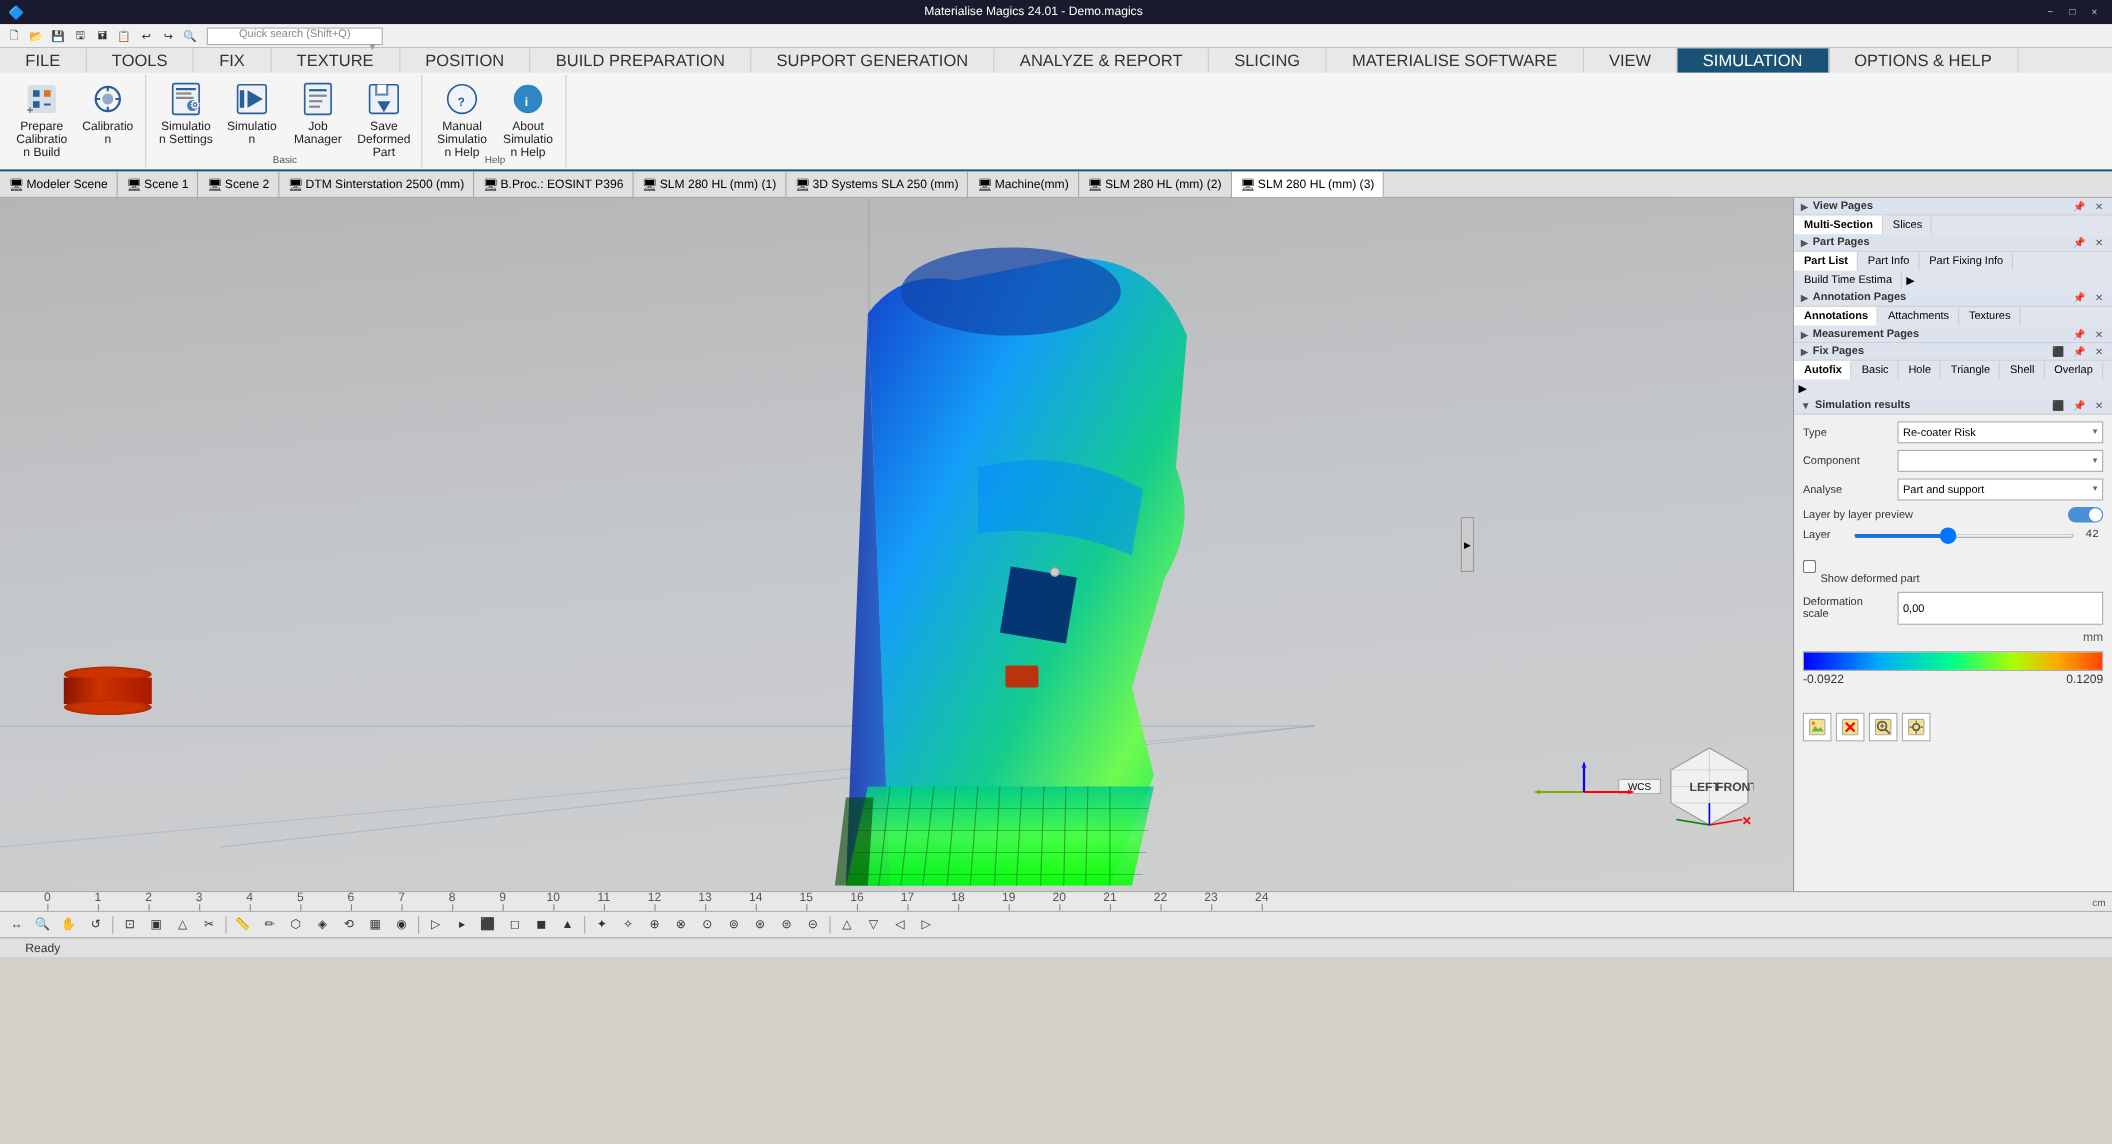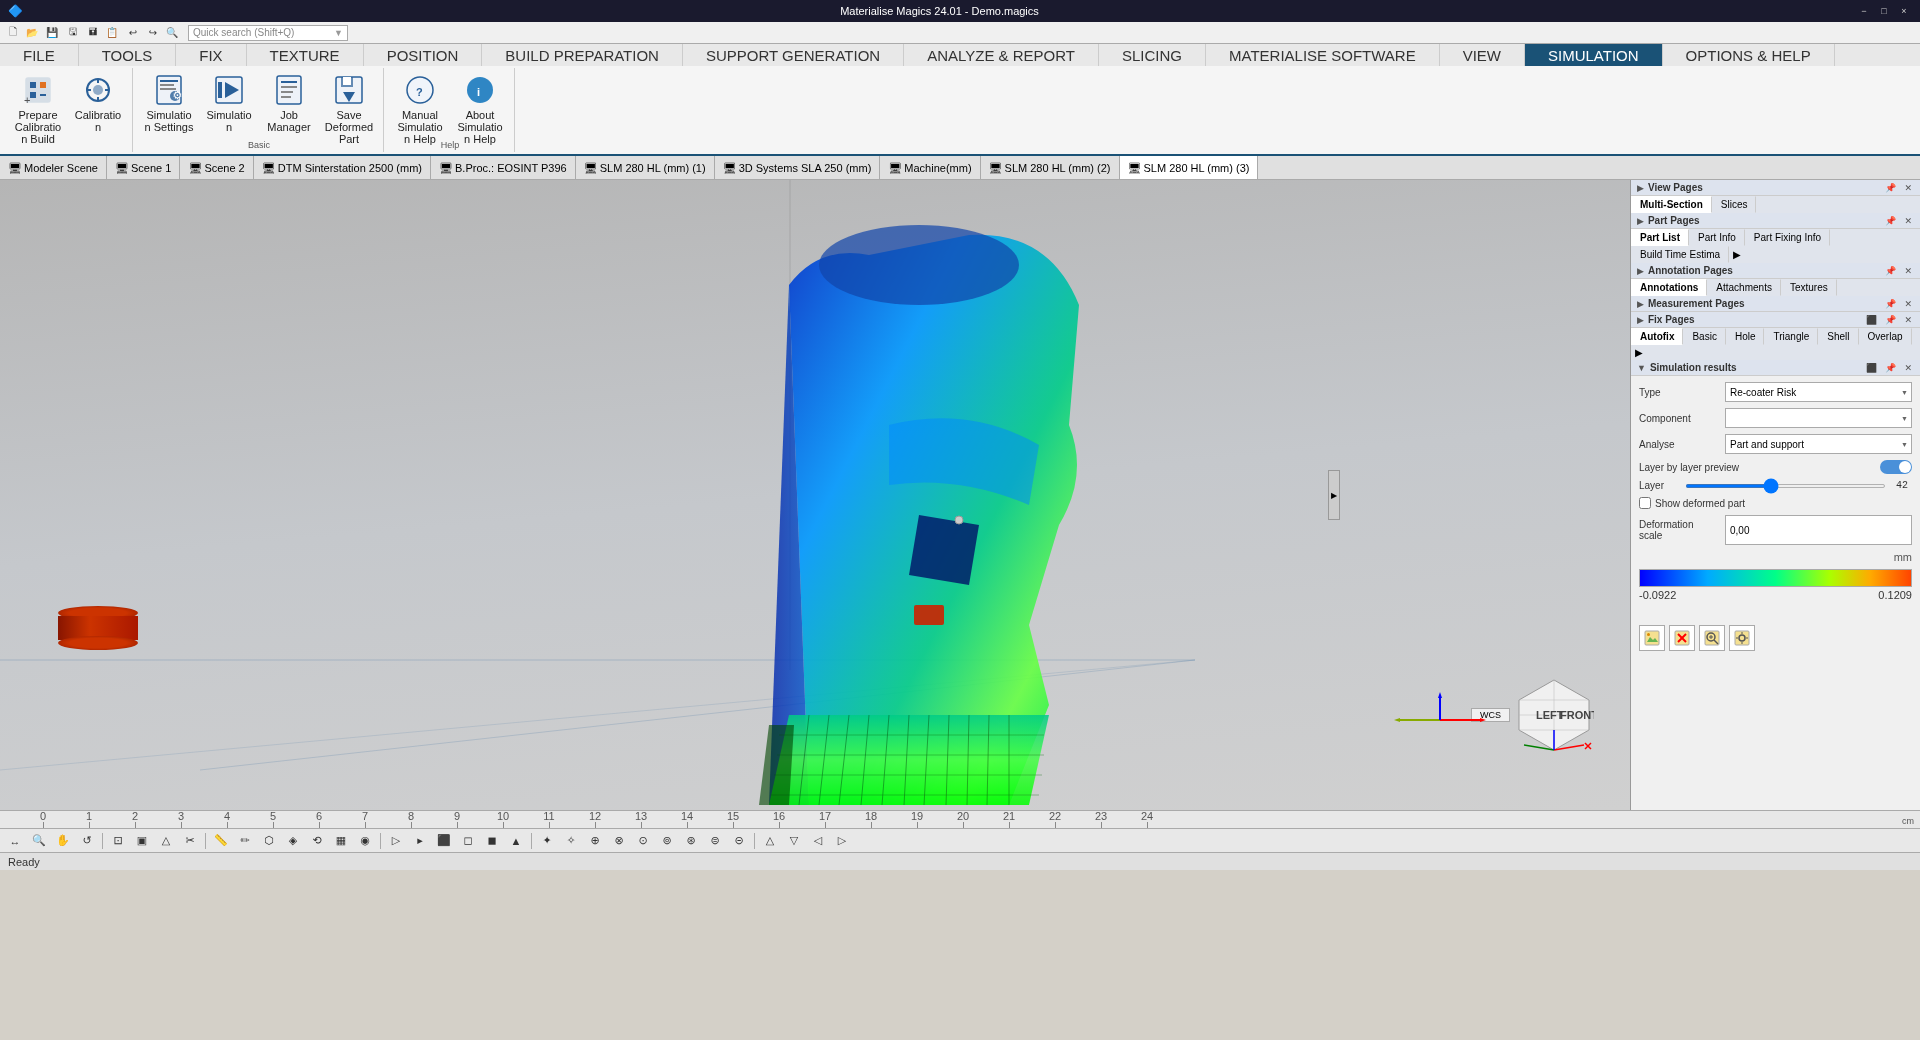--- a/index.html
+++ b/index.html
@@ -35,20 +35,21 @@
       margin-left: 4px;
       display: flex;
       align-items: center;
       background: white;
       border: 1px solid #aaa;
       height: 16px;
       padding: 0 4px;
       width: 160px;
       font-size: 10px;
       color: #666;
+      flex-direction: column;
     }
 
     
     #ribbon {
       background: #f5f5f5;
       border-bottom: 2px solid #1a5276;
     }
     #ribbon-tabs {
       display: flex;
       background: #e8e8e8;
@@ -283,21 +284,21 @@
     }
 
     
     .check-row {
       display: flex;
       align-items: center;
       gap: 4px;
       margin-bottom: 6px;
     }
     .check-row input[type=checkbox] { width: 12px; height: 12px; }
-    .check-row label { font-size: 10px; color: #333; }
+    .check-row label { font-size: 10px; color: #333; margin-top: 23px; }
 
     
     .gradient-bar {
       height: 18px;
       background: linear-gradient(90deg, #0000ff 0%, #00aaff 25%, #00ff88 50%, #aaff00 70%, #ffaa00 85%, #ff4400 100%);
       margin: 6px 0 2px;
       border: 1px solid #aaa;
     }
     .gradient-labels {
       display: flex;
@@ -376,21 +377,21 @@
     .ruler-line { width: 1px; height: 6px; background: #888; }
     #ruler-unit { position: absolute; right: 6px; bottom: 2px; font-size: 9px; color: #555; }
 
     
     #statusbar {
       height: 18px;
       background: #e0e0e0;
       border-top: 1px solid #aaa;
       display: flex;
       align-items: center;
-      padding: 0 8px;
+      padding: 0 23px;
       font-size: 10px;
       color: #333;
     }
 
     
     #view-cube {
       position: absolute;
       bottom: 50px;
       right: 320px;
       width: 80px;

